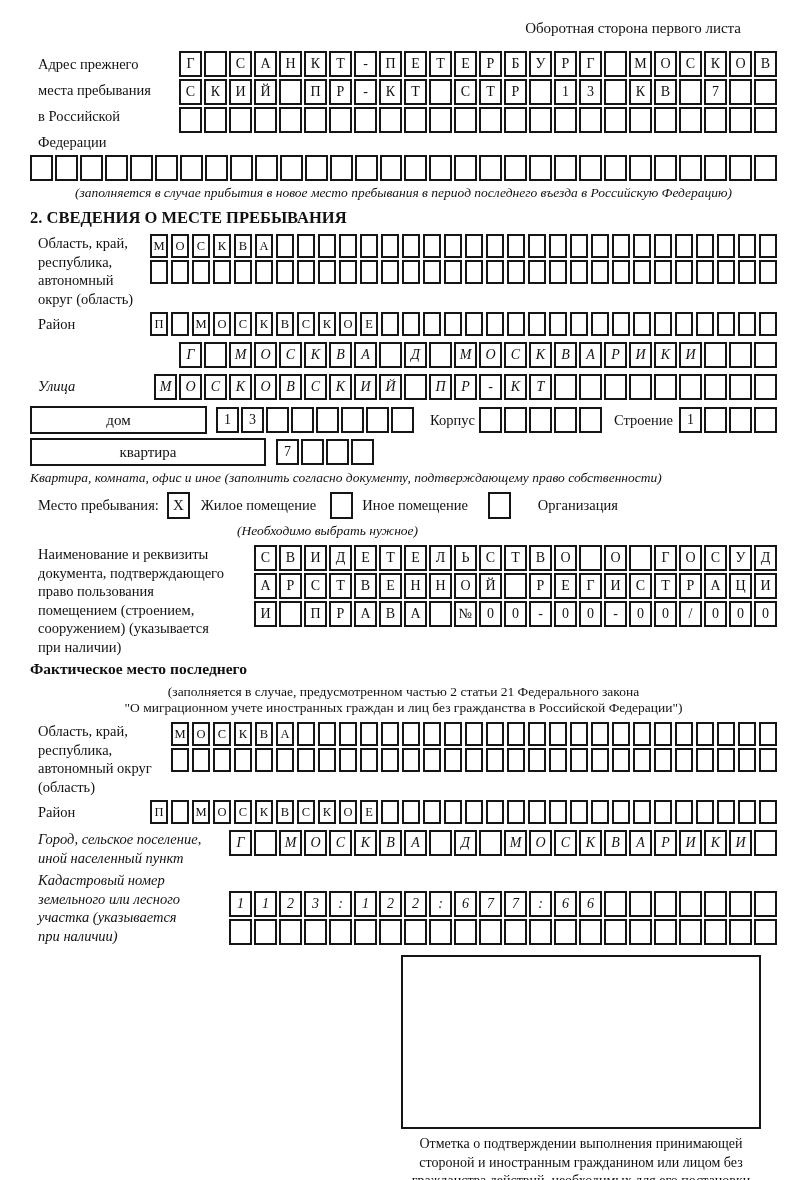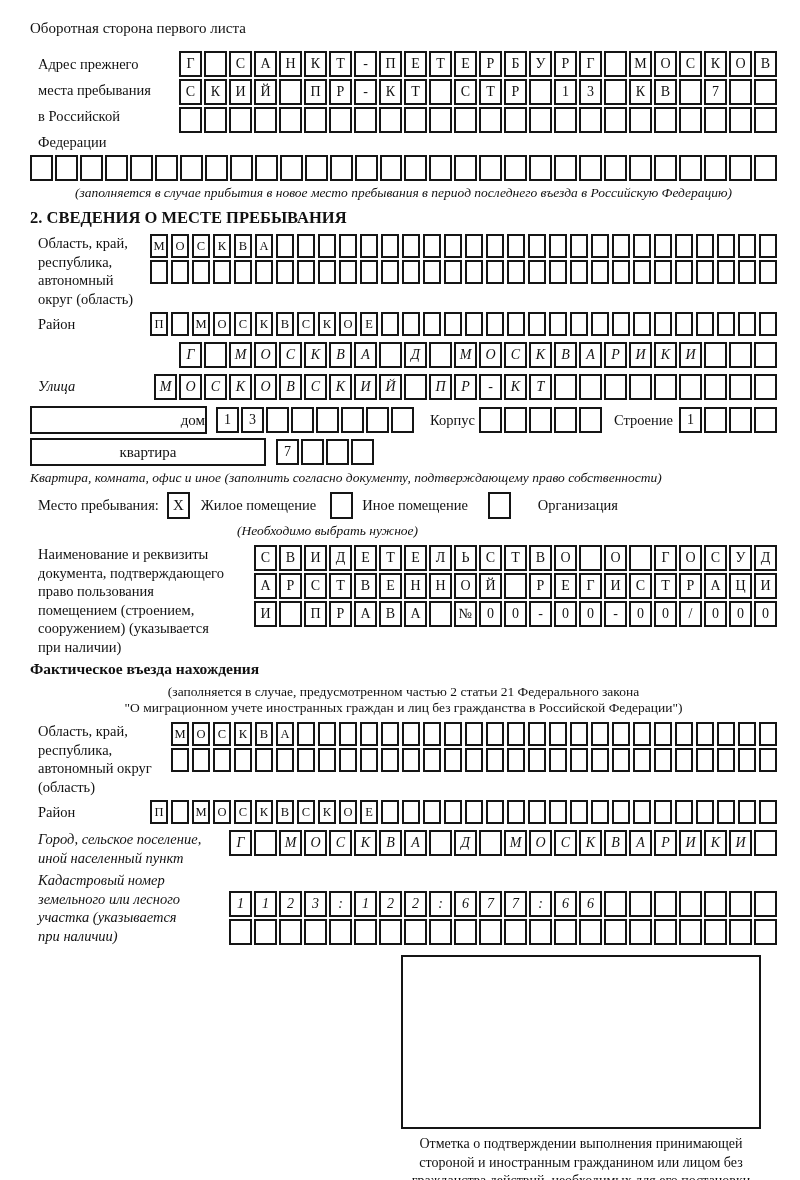--- a/index.html
+++ b/index.html
@@ -4,21 +4,21 @@
 <style>
   * { box-sizing: border-box; }
   html,body { margin:0; padding:0; background:#fff; }
   body {
     width:800px; height:1180px;
     color:#111;
     font-family:"Liberation Serif","DejaVu Serif",serif;
   }
   .page { position:relative; width:800px; height:1180px; padding:20px 23px 0 30px; overflow:hidden; }
 
-  .header-note { padding-right:36px; font-size:15px; }
+  .header-note { text-align:right; padding-right:36px; font-size:15px; }
 
   .frow { display:flex; align-items:flex-start; }
   .flabel { font-size:14.5px; line-height:25px; padding-left:8px; }
   .flabel.tight { line-height:18.5px; }
   .cellcol { margin-left:auto; }
 
   .cellrow { display:flex; justify-content:flex-end; margin-bottom:2px; }
   .cell {
     display:inline-block; border:2px solid #151515; background:#fff;
     text-align:center; overflow:hidden;
@@ -348,21 +348,21 @@
           <span class="cell"></span>
           <span class="cell"></span>
           <span class="cell"></span>
           <span class="cell"></span>
           <span class="cell"></span>
         </div>
     </div>
   </div>
 
   <div class="inline-row mt4">
-    <div class="widebox" style="width:192px;text-align:right;">дом</div>
+    <div class="widebox" style="width:192px;">дом</div>
     <div class="cellrow md" style="margin:0 0 0 9px;">
         <span class="cell">1</span>
         <span class="cell">3</span>
         <span class="cell"></span>
         <span class="cell"></span>
         <span class="cell"></span>
         <span class="cell"></span>
         <span class="cell"></span>
         <span class="cell"></span>
       </div>
@@ -478,21 +478,21 @@
           <span class="cell">0</span>
           <span class="cell">0</span>
           <span class="cell">/</span>
           <span class="cell">0</span>
           <span class="cell">0</span>
           <span class="cell">0</span>
         </div>
     </div>
   </div>
 
-  <div class="section-title" style="font-size:15.5px; margin-top:4px;">Фактическое въезда нахождения</div>
+  <div class="section-title" style="font-size:15.5px; margin-top:4px;">Фактическое место последнего</div>
   <div class="caption center lines">(заполняется в случае, предусмотренном частью 2 статьи 21 Федерального закона
 "О миграционном учете иностранных граждан и лиц без гражданства в Российской Федерации")</div>
 
   <div class="frow mt6">
     <div class="flabel lines tight">Область, край,
 республика,
 автономный округ
 (область)</div>
     <div class="cellcol">
       <div class="cellrow sm">

